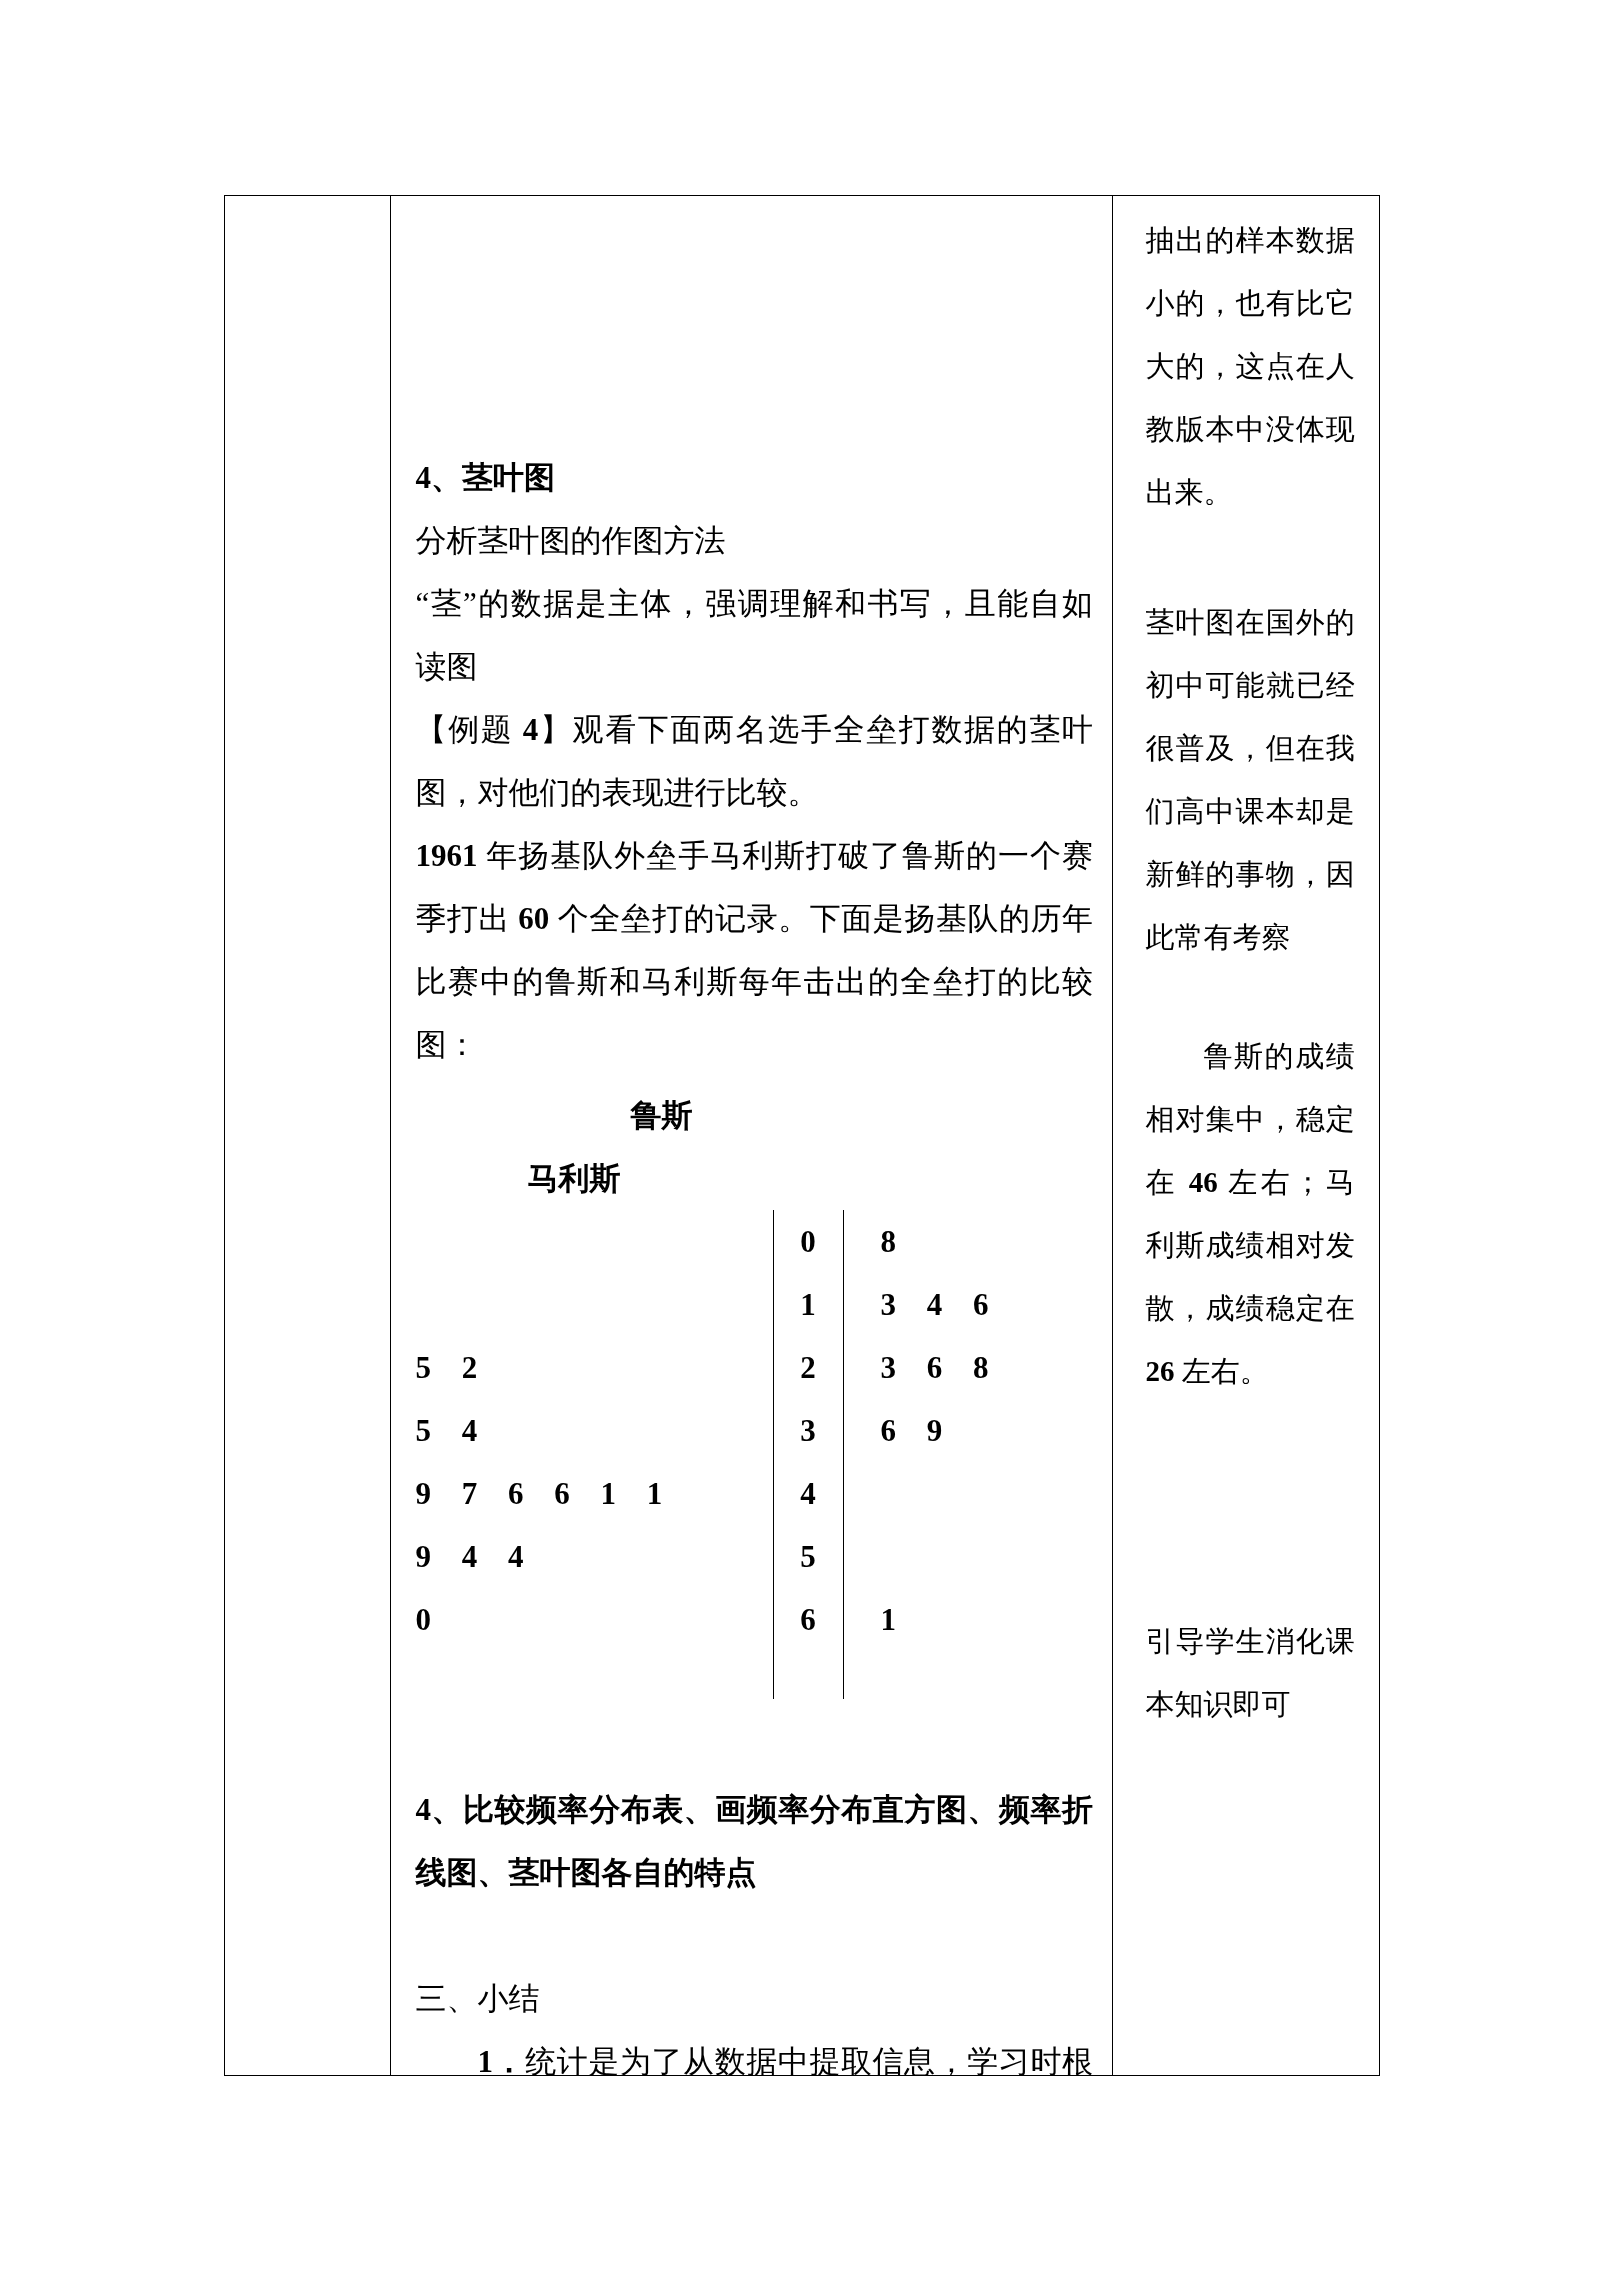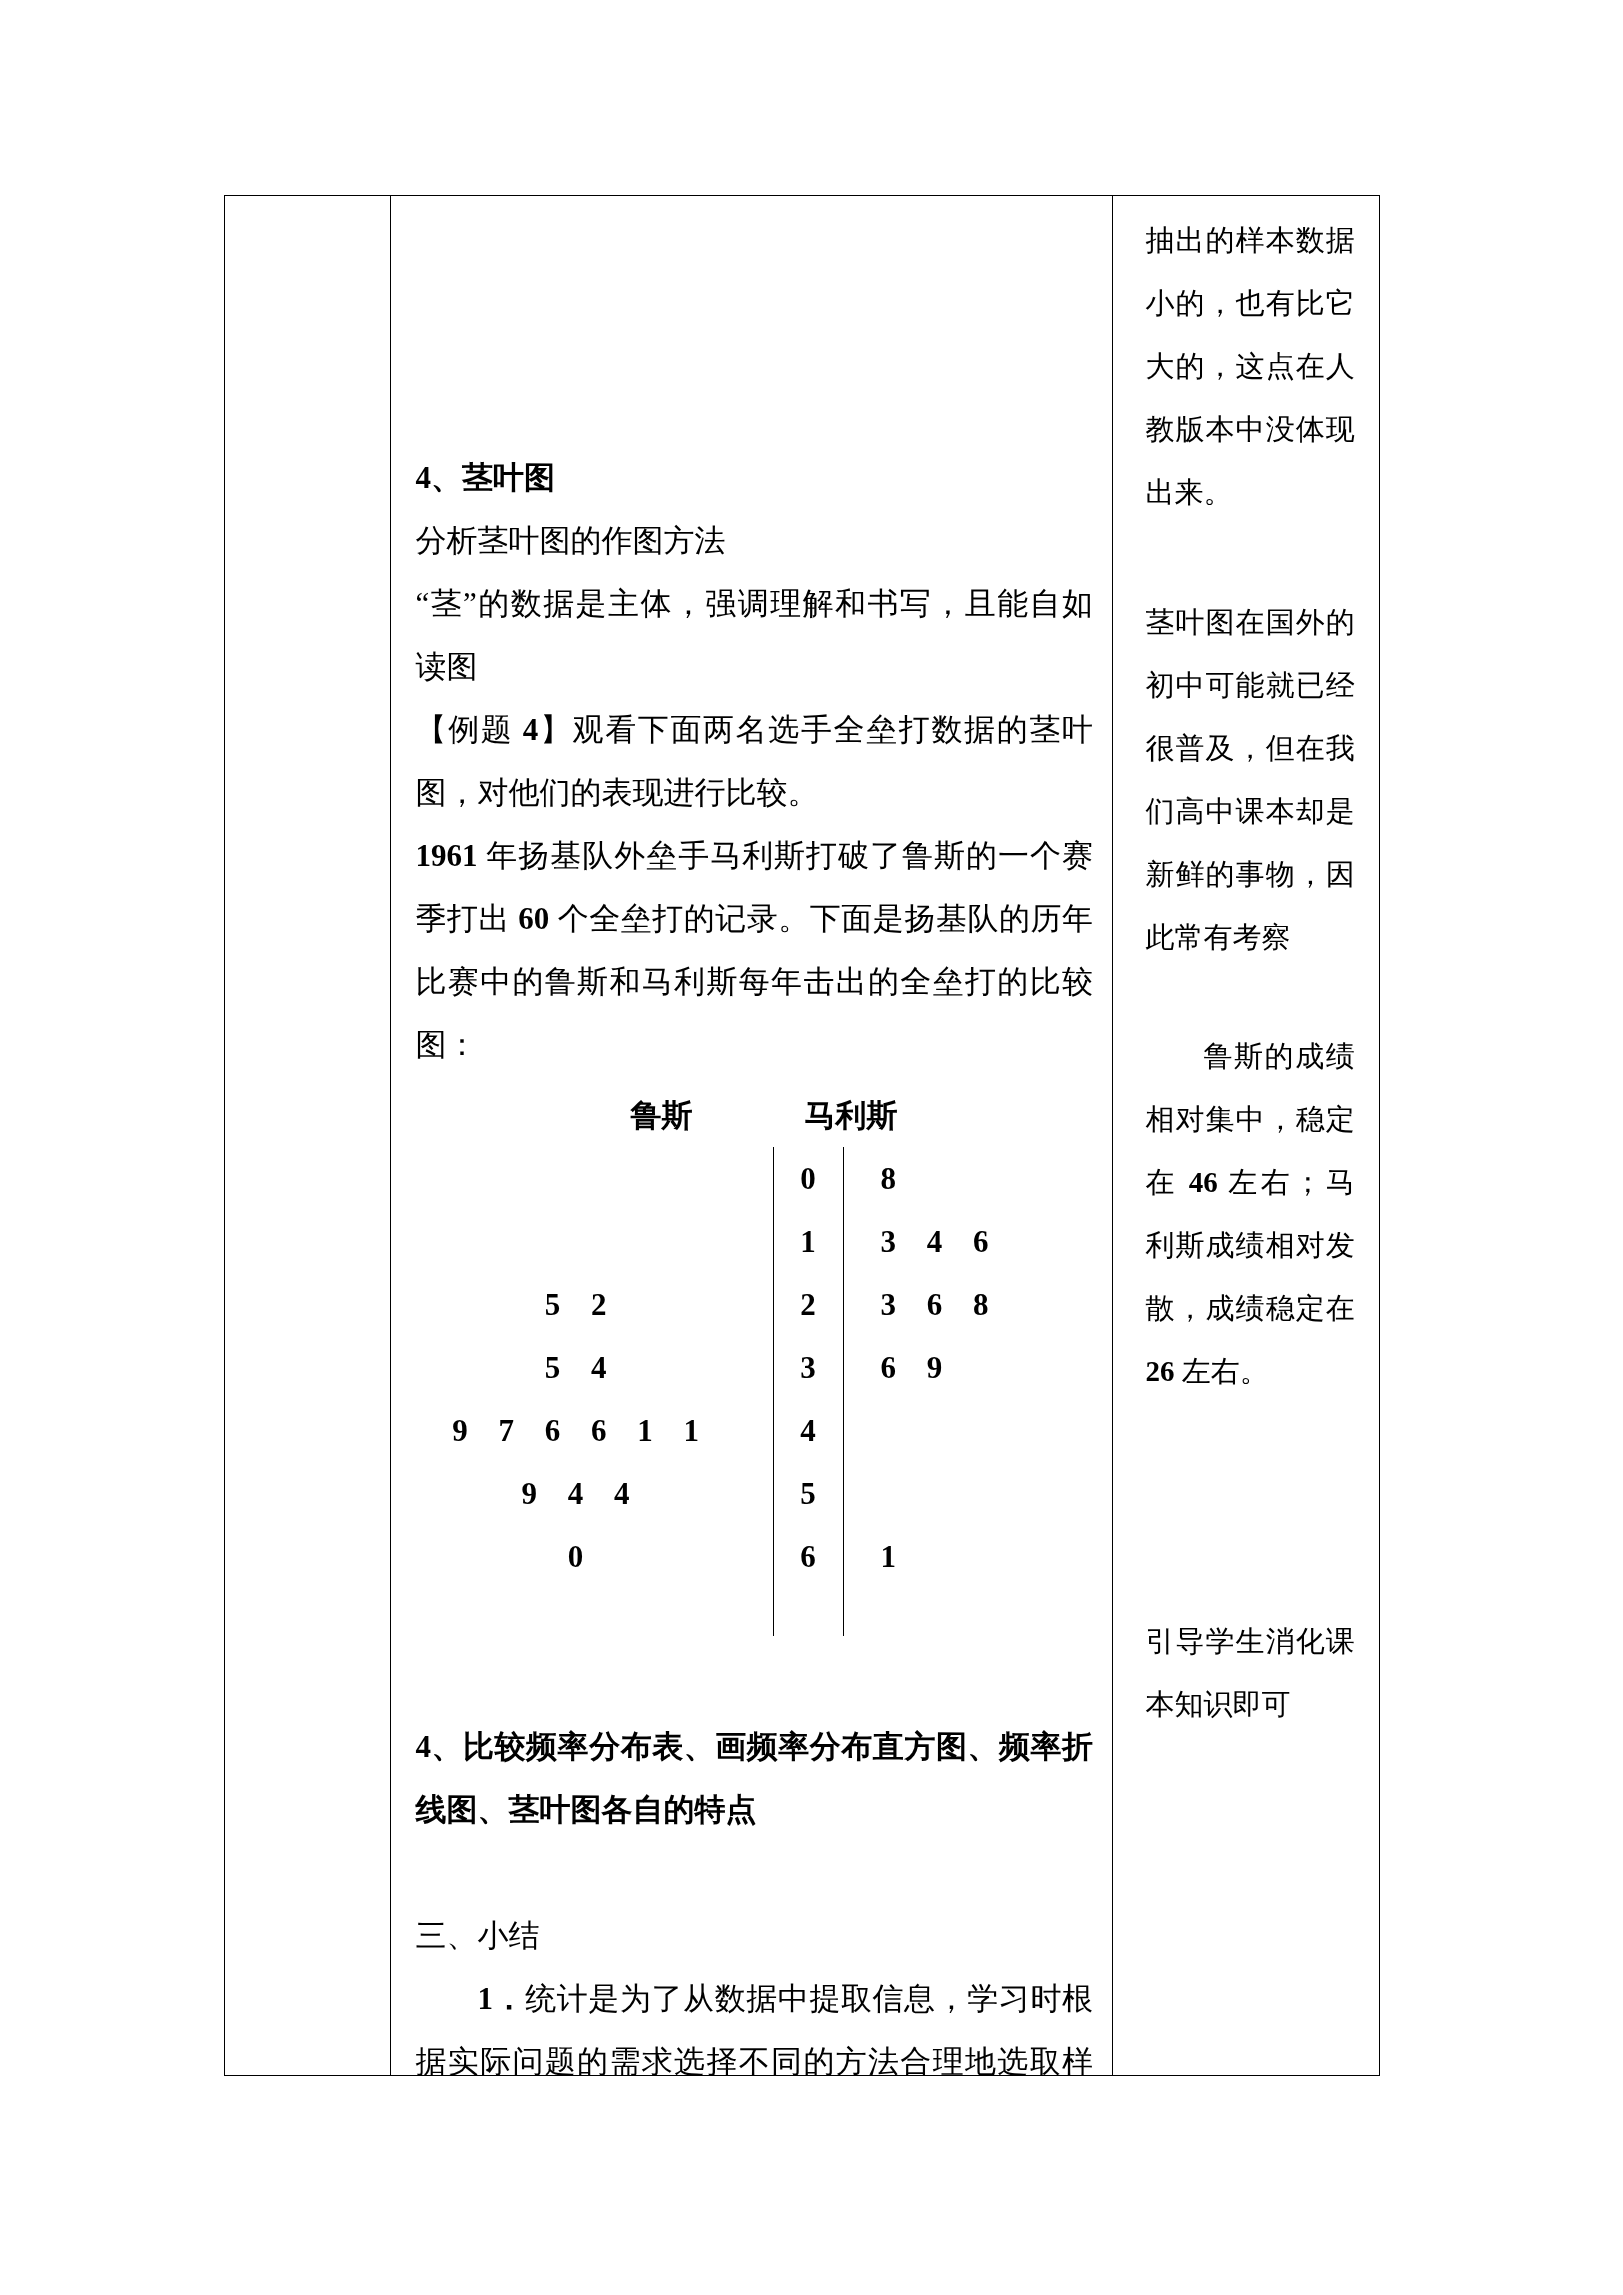--- a/index.html
+++ b/index.html
@@ -41,29 +41,29 @@
     font-size: 29px;
     line-height: 63px;
   }
   .para { margin: 0; text-align: justify; }
   .bold { font-weight: bold; }
   .para b, .note b, span.seg-b { font-weight: bold; }
   .indent2 { text-indent: 2em; }
 
   
   .stemleaf { margin-top: 8.2px; font-weight: bold; }
-  .sl-headers { display: flex; line-height: 63px; }
+  .sl-headers { display: flex; line-height: 63px; flex-direction: column; }
   .sl-h-left { margin-left: 215px; }
   .sl-h-right { margin-left: 112px; }
   .sl-row { display: flex; line-height: 63px; }
   .sl-left {
     width: 357px;
     box-sizing: border-box;
     padding-right: 37px;
-    text-align: center;
+    text-align: left;
     word-spacing: 23px;
   }
   .sl-stem {
     width: 71px;
     box-sizing: border-box;
     border-left: 1.4px solid #000;
     border-right: 1.4px solid #000;
     text-align: center;
   }
   .sl-right {

